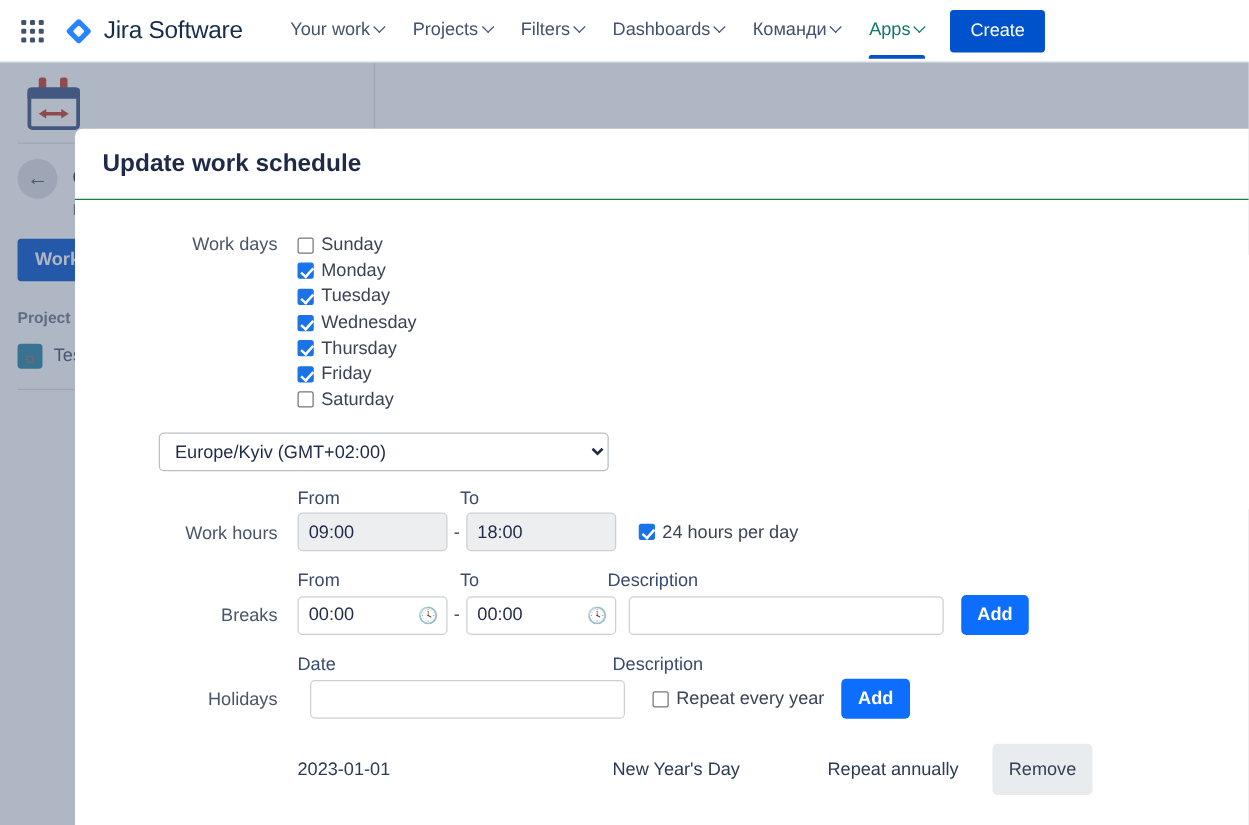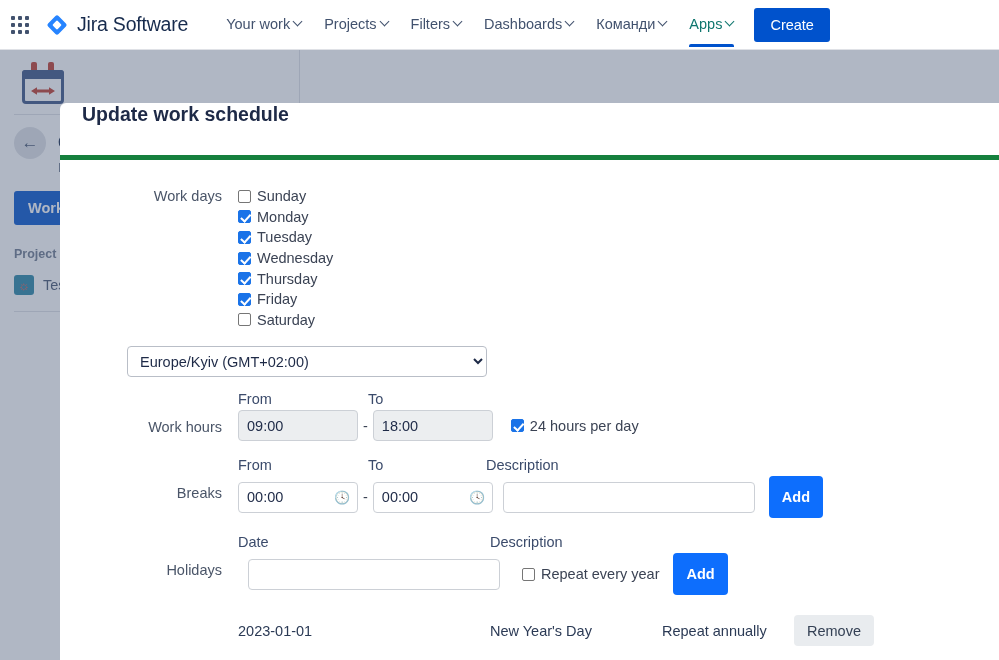--- a/index.html
+++ b/index.html
@@ -11,21 +11,21 @@
     background: #ffffff;
   }
 
   
   .topnav {
     position: absolute; top: 0; left: 0;
     width: 999px; height: 50px;
     background: #ffffff;
     border-bottom: 1px solid #dfe1e6;
     display: flex; align-items: center;
-    padding: 0 7px;
+    padding: 0 13px;
     z-index: 5;
   }
   .app-switcher {
     width: 26px; height: 26px;
     display: grid; grid-template-columns: repeat(3, 4px);
     grid-template-rows: repeat(3, 4px);
     gap: 3px; justify-content: center; align-content: center;
     margin-right: 6px; cursor: pointer; border-radius: 3px;
   }
   .app-switcher i { width: 4px; height: 4px; background: #42526e; border-radius: 1px; display: block; }
@@ -123,22 +123,22 @@
   .modal {
     position: absolute; top: 103px; left: 60px;
     width: 939px; height: 557px;
     background: #ffffff;
     border-radius: 6px 0 0 0;
     z-index: 20;
     overflow: hidden;
   }
   .modal-header {
     height: 57px; padding: 0 22px;
-    display: flex; 
-    border-bottom: 5px solid #15803d;
+    display: flex; align-items: center;
+    border-bottom: 1px solid #15803d;
   }
   .modal-title { font-size: 19.5px; font-weight: 700; color: #1e2a47; }
   .modal-body { padding: 26px 22px 10px 22px; }
 
   
   .frow { display: flex; align-items: flex-start; margin-bottom: 2px; }
   .flabel {
     width: 156px; min-width: 156px;
     text-align: right; padding-right: 16px;
     font-size: 14.5px; color: #4a5568; line-height: 20px;
@@ -197,38 +197,38 @@
   }
   .dateinput {
     width: 242px; height: 31px;
     border: 1px solid #ccd0d6; border-radius: 4px;
     font-size: 14.5px; font-family: inherit; color: #1e2a47;
     padding: 0 8px; background: #fff;
   }
   .dateinput::placeholder { color: #a9b0bb; }
   .addbtn {
     background: #0d6efd; color: #fff; border: none; border-radius: 4px;
-    height: 42px; padding: 0 13px;
+    height: 32px; padding: 0 13px;
     font-size: 14.5px; font-weight: 700; font-family: inherit;
     cursor: pointer;
   }
   .inline-cb { display: flex; align-items: center; gap: 6px; }
 
   
   .holiday-row {
     display: flex; align-items: center;
     margin: 20px 0 0 156px;
     font-size: 14.5px; color: #2b3a55;
   }
   .hcell-date { width: 252px; }
   .hcell-desc { width: 172px; }
   .hcell-rep  { width: 132px; }
   .removebtn {
     background: #e9ecef; color: #344054; border: none; border-radius: 4px;
-    height: 31px; padding: 0 13px;
+    height: 41px; padding: 0 13px;
     font-size: 14.5px; font-family: inherit; cursor: pointer;
   }
 </style>
 </head>
 <body>
 
 <div class="topnav">
   <div class="app-switcher">
     <i></i>
       <i></i>

